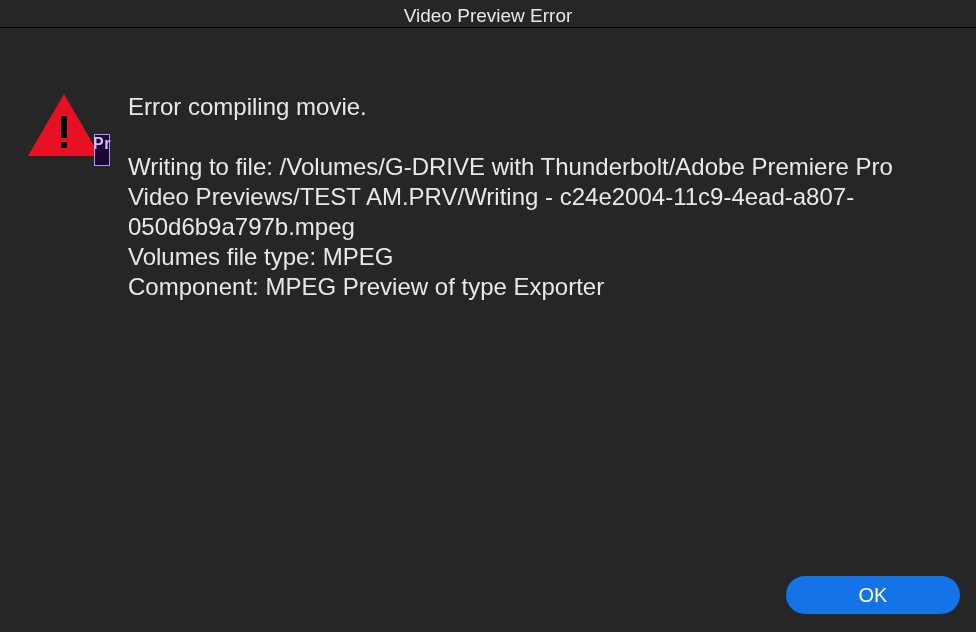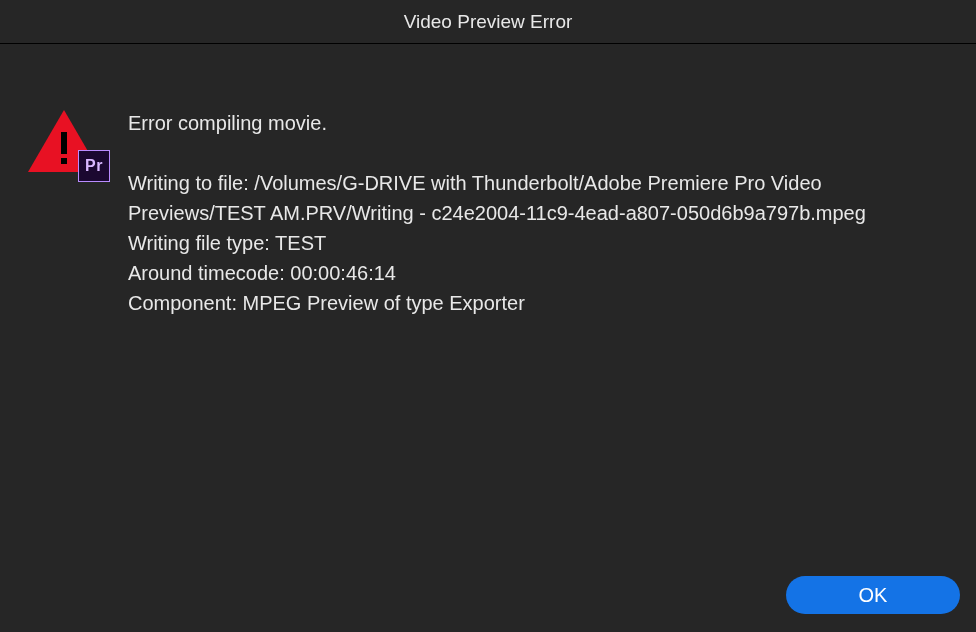--- a/index.html
+++ b/index.html
@@ -8,25 +8,25 @@
 
     .dialog {
       width: 976px;
       height: 632px;
       background: #262626;
       display: flex;
       flex-direction: column;
     }
 
     .titlebar {
-      height: 44px;
+      height: 28px;
       background: #262626;
       border-bottom: 1px solid #000;
       display: flex;
-      align-items: center;
+      align-items: flex-end;
       justify-content: center;
     }
     .titlebar-title {
       color: #e8e8e8;
       font-size: 19px;
       font-weight: 400;
     }
 
     .content-area {
       flex: 1;
@@ -49,39 +49,39 @@
     }
     .warning-triangle {
       position: absolute;
       top: 0;
       left: 0;
     }
     .app-badge {
       position: absolute;
       right: -10px;
       bottom: -6px;
-      width: 32px;
+      width: 16px;
       height: 32px;
       background: #1b0830;
       border: 1px solid #b98cff;
       display: flex;
-      align-items: center;
+      align-items: flex-start;
       justify-content: center;
     }
     .app-badge-text {
       color: #d9b8ff;
       font-size: 16px;
       font-weight: 600;
       letter-spacing: 0.5px;
     }
 
     .message-column {
       flex: 1;
       color: #e8e8e8;
-      font-size: 20px;
+      font-size: 24px;
       line-height: 30px;
       font-weight: 400;
     }
     .message-block { margin-bottom: 30px; }
     .message-line { white-space: pre-wrap; }
 
     .button-bar {
       display: flex;
       justify-content: flex-end;
       padding: 0 16px 18px 0;
@@ -125,22 +125,21 @@
         </div>
       </div>
     </div>
 
     <div class="message-column">
       <div class="message-block">
         <div class="message-line">Error compiling movie.</div>
       </div>
       <div>
         <div class="message-line">Writing to file: /Volumes/G-DRIVE with Thunderbolt/Adobe Premiere Pro Video Previews/TEST AM.PRV/Writing - c24e2004-11c9-4ead-a807-050d6b9a797b.mpeg</div>
-        <div class="message-line">Writing file type: TEST</div>
-        <div class="message-line">Around timecode: 00:00:46:14</div>
+        <div class="message-line">Volumes file type: MPEG</div>
         <div class="message-line">Component: MPEG Preview of type Exporter</div>
       </div>
     </div>
 
   </div>
 
   <div class="button-bar">
     <button class="ok-button">OK</button>
   </div>
 

